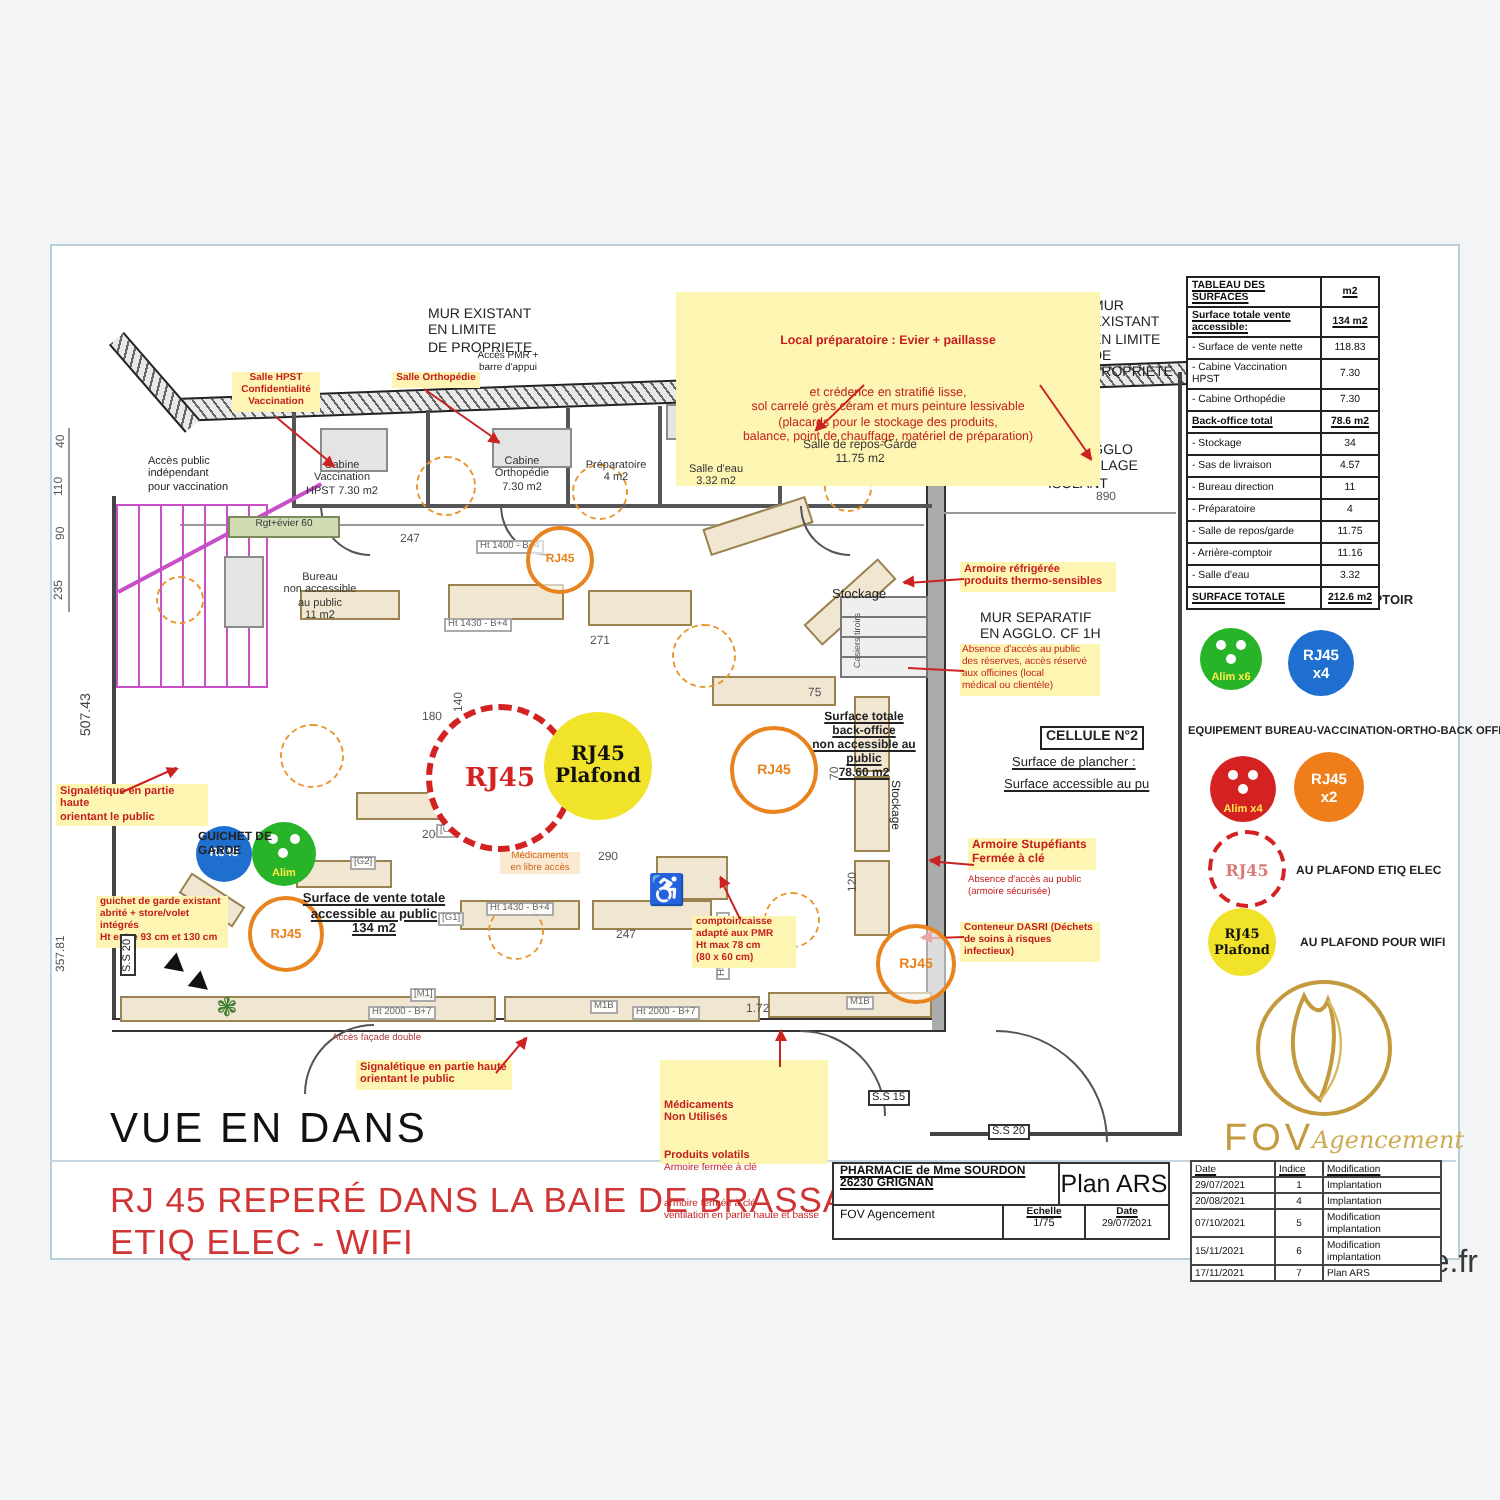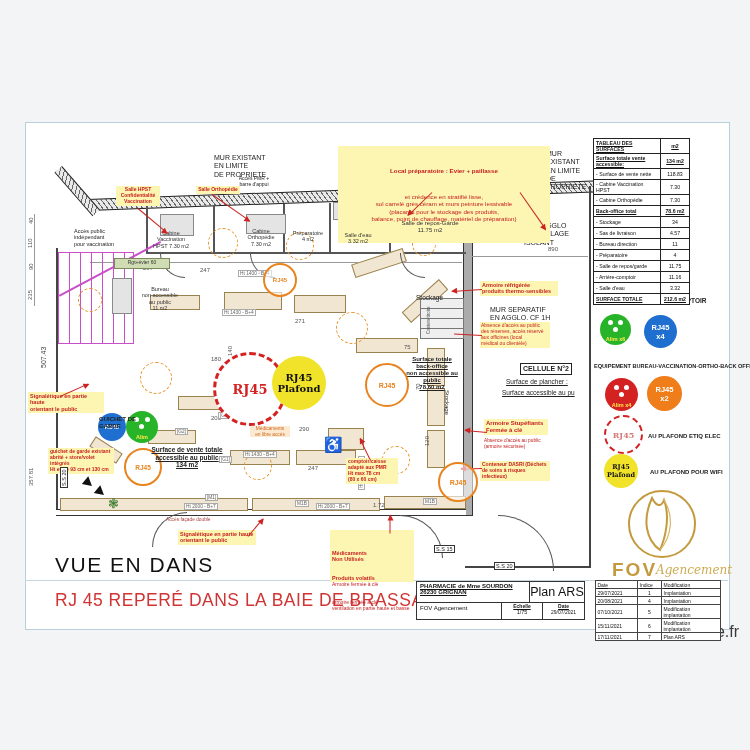--- a/index.html
+++ b/index.html
@@ -46,21 +46,21 @@
   .dot{position:absolute;width:5px;height:5px;border-radius:50%;background:#fff;}
   .alim-lab{position:absolute;bottom:3px;width:100%;text-align:center;font-size:5.5px;color:#ffe94a;font-weight:bold;}
   
   .tb{position:absolute;left:416px;top:581px;width:167px;height:37px;border:1px solid #333;background:#fff;font-size:6px;color:#111;z-index:8;}
   .tb .cell{position:absolute;box-sizing:border-box;}
   .u{text-decoration:underline;}
   
   .vue{position:absolute;left:55px;top:553px;font-size:21px;letter-spacing:1.5px;color:#111;}
   .sub{position:absolute;left:55px;font-size:17.5px;color:#d03434;letter-spacing:0.5px;}
   .wm{position:absolute;left:553px;top:623px;width:186px;text-align:right;font-size:16px;color:#3a3a3a;}
-  .logo-fov{position:absolute;left:612px;top:559px;font-size:19px;font-weight:bold;letter-spacing:2px;color:#c49a3e;}
+  .logo-fov{position:absolute;left:612px;top:559px;font-size:19px;font-weight:normal;letter-spacing:2px;color:#c49a3e;}
   .logo-script{position:absolute;left:656px;top:563px;font-size:12px;font-style:italic;color:#cdab52;font-family:"DejaVu Serif",serif;}
 </style>
 </head>
 <body>
 
 <div id="canvas">
   <div class="abs page"></div>
   <div class="abs divider"></div>
 
   <div class="abs hatch" style="left:88px;top:199px;width:506px;height:10px;transform:rotate(-2.1deg);transform-origin:left center;"></div>
@@ -438,14 +438,15 @@
       <div style="font-size:5.5px;">1/75</div>
     </div>
     <div class="cell" style="left:125px;top:20px;width:42px;height:17px;border-top:1px solid #333;border-left:1px solid #333;text-align:center;">
       <div class="u" style="font-size:5px;font-weight:bold;">Date</div>
       <div style="font-size:5px;">29/07/2021</div>
     </div>
   </div>
 
   <div class="vue">VUE EN DANS</div>
   <div class="sub" style="top:590px;">RJ 45 REPERÉ DANS LA BAIE DE BRASSAGE</div>
+  <div class="sub" style="top:611px;">ETIQ ELEC - WIFI</div>
   <div class="wm">www.archifacile.fr</div>
 </div>
 
 </body></html>

